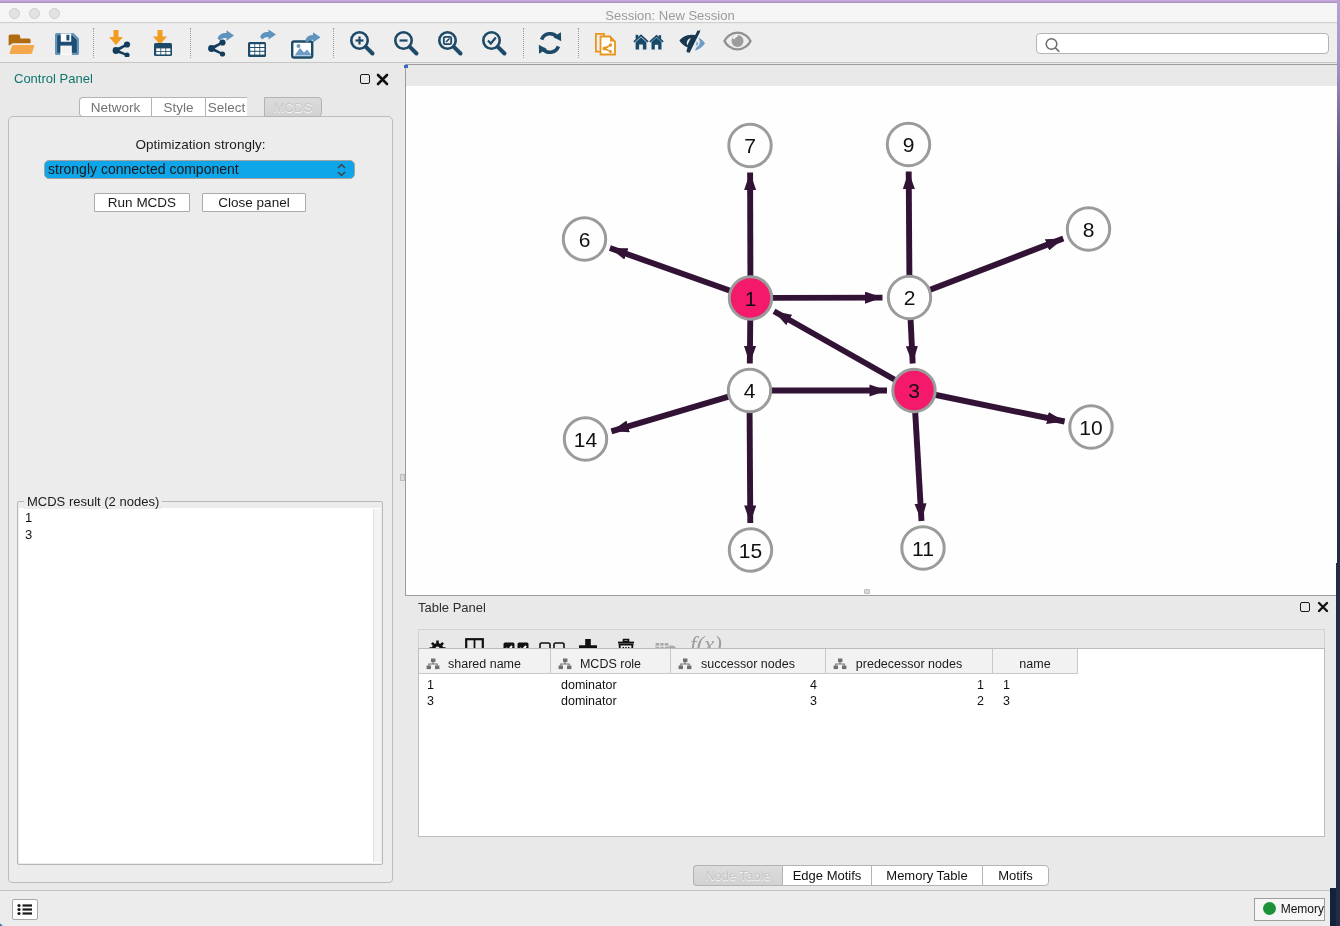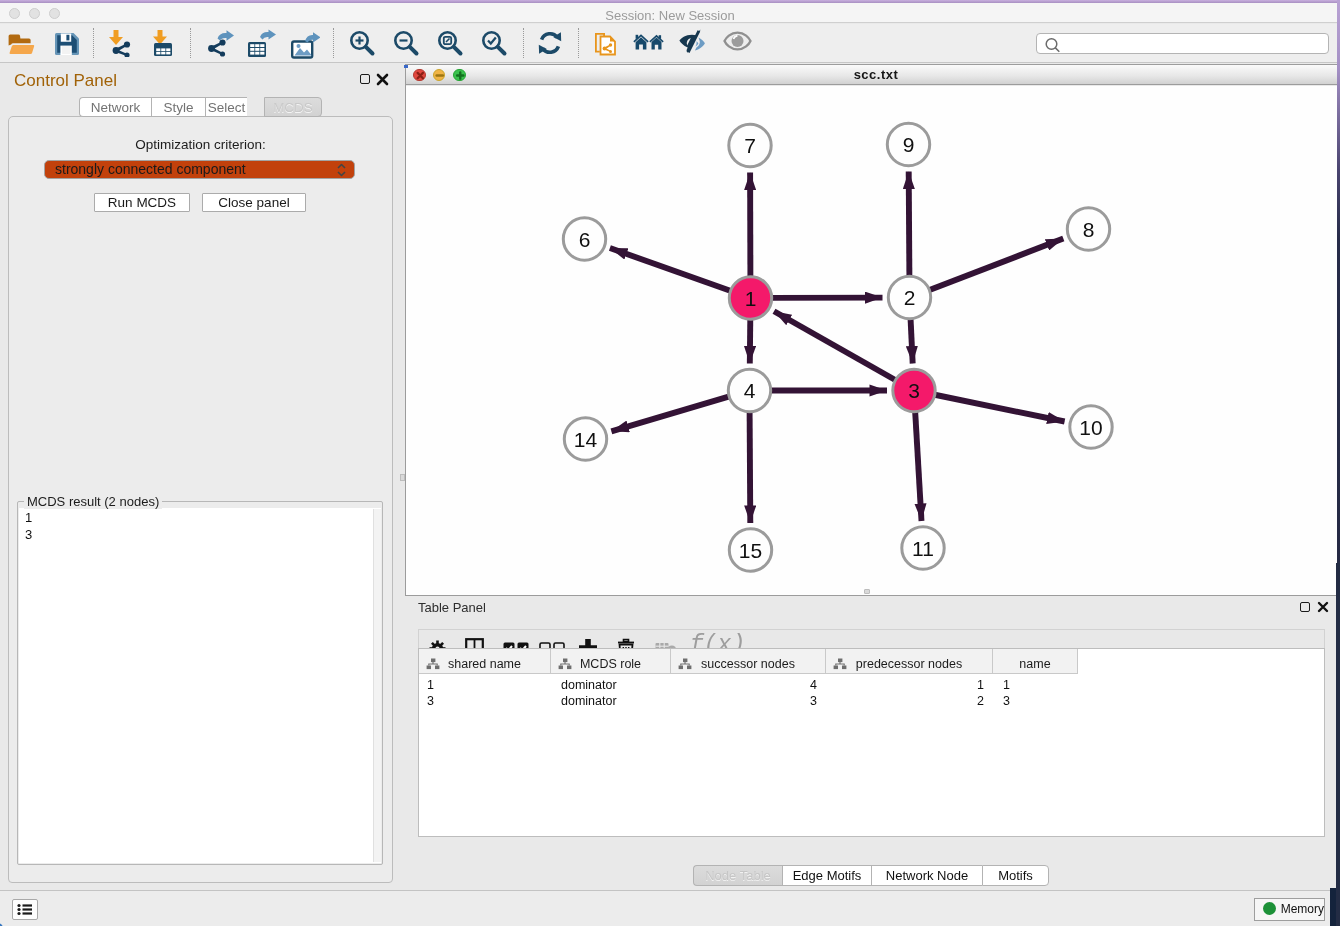--- a/index.html
+++ b/index.html
@@ -7,27 +7,27 @@
 
 #purpletop{left:0;top:0;width:1340px;height:3px;background:linear-gradient(#c9b0de,#a88fc2)}
 #titlebar{left:0;top:3px;width:1340px;height:20px;background:#f5f5f5;border-bottom:1px solid #cfcfcf}
 .tl{position:absolute;top:4.5px;width:11px;height:11px;border-radius:50%;background:#e2e2e2;border:1px solid #cecece}
 #wintitle{position:absolute;top:3px;width:100%;text-align:center;font-size:13px;color:#9b9b9b;line-height:19px}
 #toolbar{left:0;top:24px;width:1340px;height:39px;background:#eeeeee;border-bottom:1px solid #c6c6c6}
 .tsep{position:absolute;top:4px;height:30px;width:0;border-left:1px dotted #9a9a9a}
 .ticon{position:absolute;top:5px}
 #searchbox{position:absolute;left:1036px;top:9px;width:293px;height:21px;background:#fff;border:1px solid #b4b4b4;border-radius:4px}
 
-#cptitle{left:14px;top:71px;font-size:17px;color:#a16207}
+#cptitle{left:14px;top:71px;font-size:13px;color:#0f766e}
 #cpfloat{left:360px;top:74px;width:10px;height:10px;border:1.6px solid #1a1a1a;border-radius:2px}
 #cpcontent{left:8px;top:116px;width:385px;height:767px;background:#ececec;border:1px solid #bcbcbc;border-radius:5px 5px 4px 4px}
 .tab{position:absolute;top:97px;height:20px;background:#fff;border:1px solid #b3b3b3;border-right:none;font-size:13.5px;color:#737373;text-align:center;line-height:19px}
 .tab.sel{background:linear-gradient(#dcdcdc,#d2d2d2);color:#c9c9c9;text-shadow:0 1px 0 #f4f4f4}
 #optlabel{left:8px;top:137px;width:385px;text-align:center;font-size:13.5px;color:#1c1c1c}
-#dropdown{left:44px;top:160px;width:311px;height:19px;background:#c2410c;border:1px solid #a3a3a3;border-radius:5px;font-size:14px;color:#1a1a1a;line-height:17px;padding-left:10px}
+#dropdown{left:44px;top:160px;width:311px;height:19px;background:#0ea5e9;border:1px solid #a3a3a3;border-radius:5px;font-size:14px;color:#1a1a1a;line-height:17px;padding-left:3px}
 .btn{position:absolute;top:193px;height:19px;background:#fff;border:1px solid #ababab;border-radius:1px;font-size:13.5px;color:#1a1a1a;text-align:center;line-height:17px}
 #mcdsgroup{left:17px;top:501px;width:366px;height:364px;border:1px solid #b7b7b7;border-radius:2px}
 #mcdslabel{left:24px;top:494px;background:#ececec;padding:0 3px;font-size:13px;color:#1c1c1c}
 #mcdstext{left:19px;top:508px;width:362px;height:355px;background:#fff;font-size:13px;color:#111;line-height:16.5px;padding:2px 0 0 6px}
 #mcdsscroll{left:373px;top:509px;width:8px;height:353px;background:#f3f3f3;border-left:1px solid #e0e0e0}
 
 #netwin{left:405px;top:64px;width:935px;height:532px;border:1px solid #9c9c9c;border-right:none}
 #nettitle{left:0;top:0;width:934px;height:20px;background:linear-gradient(#fafafa 0%,#e8e8e8 55%,#d2d2d2 100%);border-bottom:1px solid #9c9c9c}
 .mac{position:absolute;top:3.5px;width:12.5px;height:12.5px;border-radius:50%}
 #netcanvas{left:0;top:21px;width:934px;height:509px;background:#fefefe}
@@ -204,49 +204,36 @@
 <div class="abs" id="cptitle">Control Panel</div>
 <div class="abs" id="cpfloat"></div>
 <svg class="abs" style="left:376px;top:73px" width="13" height="13" viewBox="0 0 13 13">
     <path d="M2 2 L11 11 M11 2 L2 11" stroke="#111" stroke-width="2.6" stroke-linecap="round"></path>
   </svg>
 <div class="abs" id="cpcontent"></div>
 <div class="tab" style="left:79px;width:72px;border-radius:4px 0 0 4px">Network</div>
 <div class="tab" style="left:151px;width:54px">Style</div>
 <div class="tab" style="left:205px;width:42px">Select</div>
 <div class="tab sel" style="left:264px;width:58px;border-right:1px solid #b3b3b3;border-radius:0 4px 4px 0">MCDS</div>
-<div class="abs" id="optlabel">Optimization criterion:</div>
+<div class="abs" id="optlabel">Optimization strongly:</div>
 <div class="abs" id="dropdown">strongly connected component
   <svg width="11" height="14" viewBox="0 0 11 14" style="position:absolute;right:7px;top:2px">
       <path d="M2 5 L5.5 1.5 L9 5" fill="none" stroke="#444" stroke-width="1.6" stroke-linejoin="round"></path>
       <path d="M2 9 L5.5 12.5 L9 9" fill="none" stroke="#444" stroke-width="1.6" stroke-linejoin="round"></path>
     </svg>
 </div>
 <div class="btn" style="left:94px;width:96px">Run MCDS</div>
 <div class="btn" style="left:202px;width:104px">Close panel</div>
 <div class="abs" id="mcdsgroup"></div>
 <div class="abs" id="mcdstext">1<br>3</div>
 <div class="abs" id="mcdsscroll"></div>
 <div class="abs" id="mcdslabel">MCDS result (2 nodes)</div>
 
 <div class="abs" style="left:404px;top:64.5px;width:4px;height:3px;background:#3a68c8;z-index:5"></div>
 <div class="abs" id="netwin">
-  <div class="abs" id="nettitle">
-    <div class="mac" style="left:7px;background:#e2473e;border:1px solid #b33a31"></div>
-    <div class="mac" style="left:26.5px;background:#f0b445;border:1px solid #caa52d"></div>
-    <div class="mac" style="left:47px;background:#3ac14d;border:1px solid #26a535"></div>
-    <svg width="934" height="21" style="position:absolute;left:0;top:0">
-        <g stroke-linecap="round">
-          <path d="M11.6 7.9 l5.3 5.3 m0 -5.3 l-5.3 5.3" stroke="#8c1f15" stroke-width="2.2"></path>
-          <path d="M30.6 10.5 l6.3 0" stroke="#9c7613" stroke-width="2.4"></path>
-          <path d="M51.1 10.5 l6.3 0 m-3.15 -3.15 l0 6.3" stroke="#13701f" stroke-width="2.4"></path>
-        </g>
-      </svg>
-    <div style="position:absolute;width:940px;top:0;text-align:center;font-size:13px;font-weight:bold;color:#161616;line-height:20px;letter-spacing:0.5px">scc.txt</div>
-  </div>
   <div class="abs" id="netcanvas">
     <svg width="934" height="509" style="position:absolute;left:0;top:1px">
       <defs>
           <marker id="arr" viewBox="0 0 10 6.9" refX="10" refY="3.45" markerWidth="2.97" markerHeight="2.05" orient="auto">
             <path d="M0,0 L10,3.45 L0,6.9 Z" fill="#331335"></path>
           </marker>
         </defs>
       <g stroke="#331335" stroke-width="5.9" marker-end="url(#arr)">
       <line x1="344.4" y1="191.0" x2="344.1" y2="85.5"></line>
       <line x1="325.7" y1="204.3" x2="203.9" y2="161.0"></line>
@@ -352,21 +339,21 @@
       </g>
       <g stroke="#e8e8e8" stroke-width="1.1">
         <line x1="0.5" y1="4.2" x2="13.5" y2="4.2"></line>
         <line x1="0.5" y1="7.8" x2="13.5" y2="7.8"></line>
         <line x1="4.8" y1="1" x2="4.8" y2="11.5"></line>
         <line x1="9.2" y1="1" x2="9.2" y2="11.5"></line>
       </g>
       <circle cx="16.8" cy="8" r="4.6" fill="#a9a9a9"></circle>
       <path d="M15 6.2 l3.6 3.6 m0 -3.6 l-3.6 3.6" stroke="#e8e8e8" stroke-width="1.3"></path>
     </svg>
-  <div style="position:absolute;left:271px;top:2px;font-family:Liberation Mono, monospace;font-style:italic;font-size:23px;color:#9d9d9d">f(x)</div>
+  <div style="position:absolute;left:271px;top:2px;font-family:Liberation Serif, serif;font-style:italic;font-size:23px;color:#9d9d9d">f(x)</div>
 </div>
 <div class="abs" id="tablebox">
   <div class="th" style="left:0;width:132px"><svg class="thi" viewBox="0 0 14 12">
         <g fill="#6e6e6e">
           <rect x="5" y="0.5" width="4.4" height="3.6"></rect>
           <rect x="0.6" y="7.5" width="4.4" height="3.6"></rect>
           <rect x="9" y="7.5" width="4.4" height="3.6"></rect>
           <path d="M7 4 v2 M2.8 7.5 v-1.5 h8.4 v1.5" fill="none" stroke="#6e6e6e" stroke-width="1.1"></path>
         </g>
       </svg>shared name</div>
@@ -401,21 +388,21 @@
   <div class="td" style="left:407px;top:28px;width:158px;text-align:right">1</div>
   <div class="td" style="left:584px;top:28px">1</div>
   <div class="td" style="left:8px;top:44px">3</div>
   <div class="td" style="left:142px;top:44px">dominator</div>
   <div class="td" style="left:252px;top:44px;width:146px;text-align:right">3</div>
   <div class="td" style="left:407px;top:44px;width:158px;text-align:right">2</div>
   <div class="td" style="left:584px;top:44px">3</div>
 </div>
 <div class="btab sel" style="left:693px;width:89px;border-radius:4px 0 0 4px">Node Table</div>
 <div class="btab" style="left:782px;width:89px">Edge Motifs</div>
-<div class="btab" style="left:871px;width:111px">Network Node</div>
+<div class="btab" style="left:871px;width:111px">Memory Table</div>
 <div class="btab" style="left:982px;width:67px;border-right:1px solid #b3b3b3;border-radius:0 4px 4px 0">Motifs</div>
 
 <div class="abs" id="statsep"></div>
 <div class="abs" id="statusbar"></div>
 <div class="abs" id="listbtn"><svg width="24" height="19" viewBox="0 0 24 19">
       <g fill="#1a1a1a">
         <circle cx="6" cy="5.5" r="1.6"></circle>
         <circle cx="6" cy="9.5" r="1.6"></circle>
         <circle cx="6" cy="13.5" r="1.6"></circle>
         <rect x="9.5" y="4.4" width="9.5" height="2.2"></rect>

